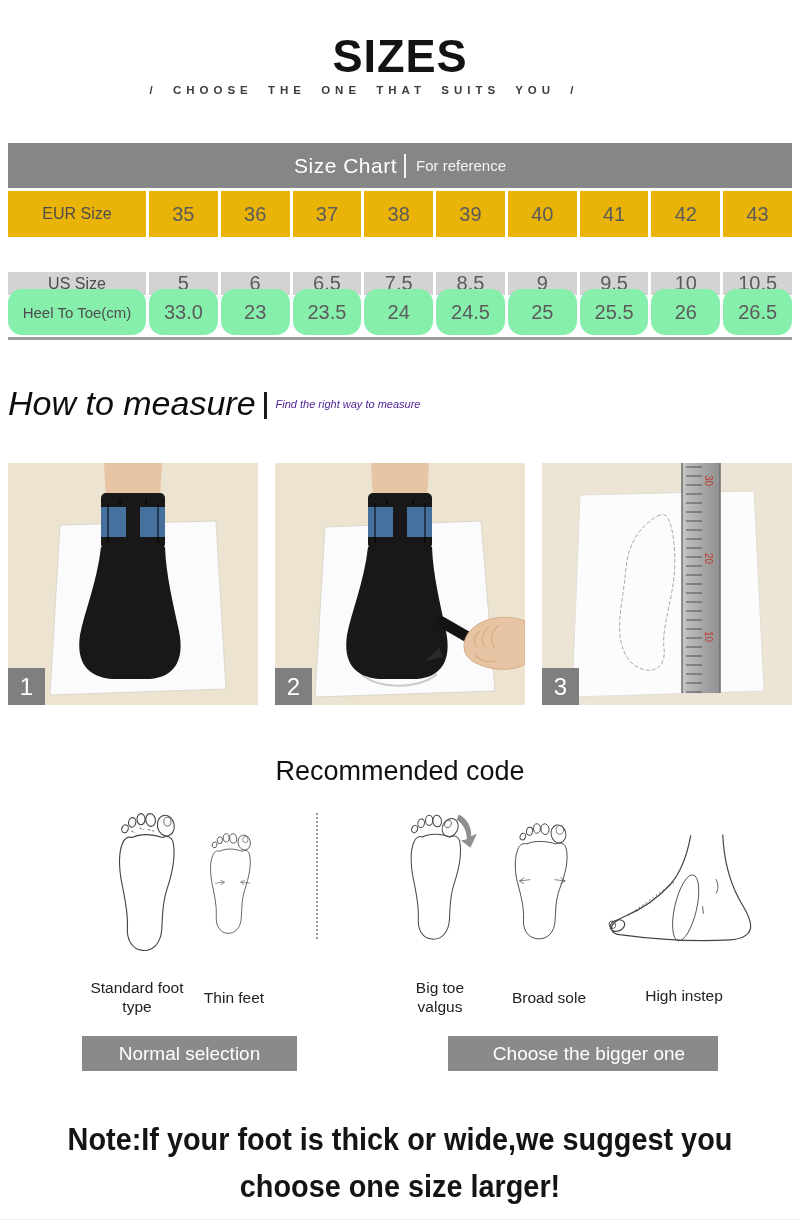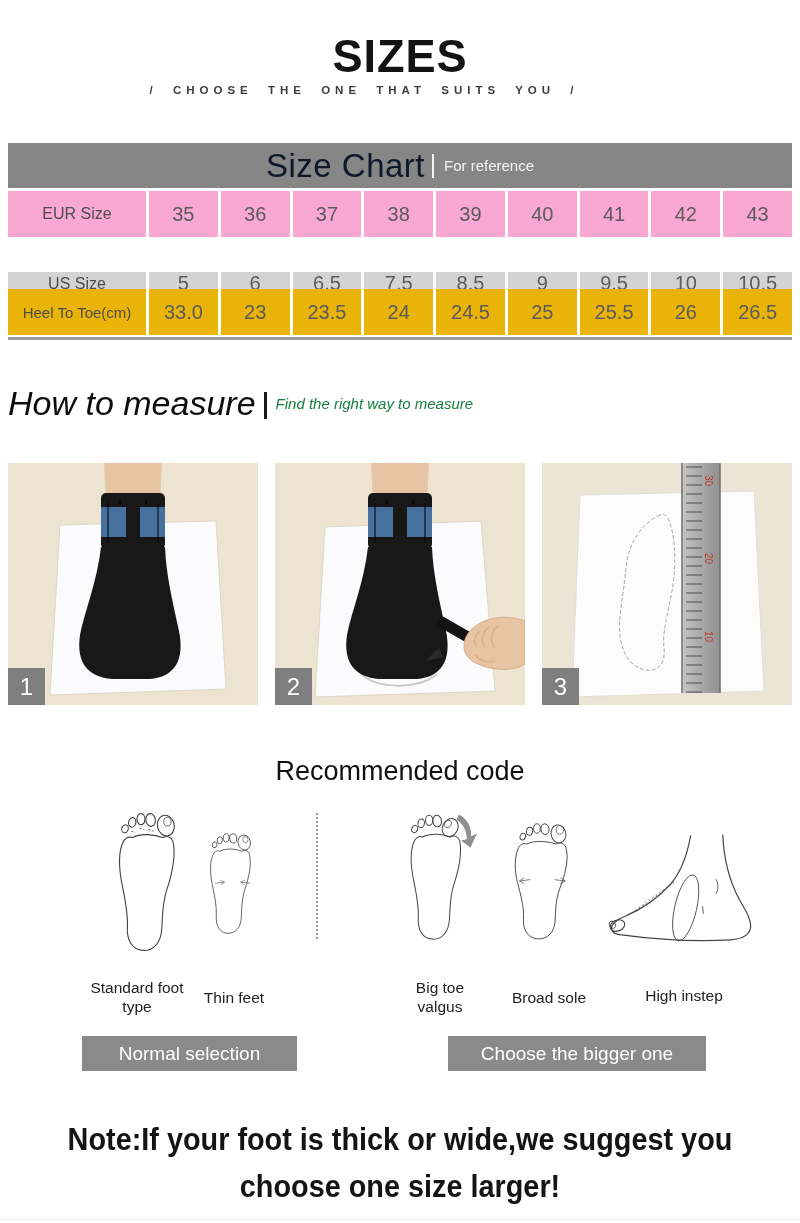--- a/index.html
+++ b/index.html
@@ -6,37 +6,37 @@
   body{width:800px;height:1223px;background:#ffffff;font-family:"Liberation Sans",sans-serif;position:relative;overflow:hidden;}
   .abs{position:absolute;}
 
   
   .page-title{top:28px;left:0;width:800px;text-align:center;font-size:47px;font-weight:bold;color:#131313;letter-spacing:1px;transform:scaleX(0.96);}
   .page-subtitle{top:84px;left:0;width:728px;text-align:center;font-size:11.5px;font-weight:600;color:#3c3c3c;letter-spacing:5px;word-spacing:7px;}
 
   
   .chart{top:143px;left:8px;width:784px;}
   .chart-head{height:45px;background:#868686;display:flex;align-items:center;justify-content:center;margin-bottom:3px;}
-  .chart-title{color:#0f172a;font-size:33px;letter-spacing:0.5px;}
+  .chart-title{color:#ffffff;font-size:21px;letter-spacing:0.5px;}
   .chart-pipe{display:inline-block;width:2px;height:24px;background:#f2f2f2;margin:0 10px 0 7px;}
   .chart-note{color:#f5f5f5;font-size:15px;}
   .chart-row{display:grid;grid-template-columns:138px repeat(9,1fr);gap:3px;height:46px;margin-bottom:3px;}
   .chart-row .c{display:flex;align-items:center;justify-content:center;font-size:20px;color:#5b5b5b;}
   .chart-row .label{font-size:16px;color:#4d4d4d;}
-  .row1 .c{background:#f9a8d4;}
+  .row1 .c{background:#eab308;}
   .row2 .c{background:#d3d3d3;margin-top:32px;}
-  .row3 .c{background:#eab308;}
+  .row3 .c{background:#86efac;border-radius:14px;}
   .row3 .label{font-size:15px;}
   .chart-bottom{height:3px;background:#9c9c9c;margin-top:-1px;}
 
   
   .htm{top:384px;left:8px;display:flex;align-items:center;font-style:italic;}
   .htm-title{font-size:34px;color:#0d0d0d;}
   .htm-pipe{display:inline-block;width:3px;height:27px;background:#1a1a1a;margin:4px 9px 0 8px;}
-  .htm-sub{font-size:15px;color:#15803d;margin-top:0;}
+  .htm-sub{font-size:11px;color:#4c1d95;margin-top:0;}
 
   
   .photo{width:250px;height:242px;top:463px;}
   .photo svg{display:block;}
   .badge{position:absolute;left:0;bottom:0;width:37px;height:37px;background:#7f7f7f;color:#ffffff;font-size:24px;display:flex;align-items:center;justify-content:center;}
 
   
   .rec-title{top:756px;left:0;width:800px;text-align:center;font-size:27px;color:#111111;}
   .foot-label{font-size:15.5px;color:#222222;text-align:center;line-height:1.25;}
   .dotted-divider{top:813px;left:316px;height:126px;width:0;border-left:2px dotted #9a9a9a;}
@@ -239,20 +239,20 @@
   <path class="thin" d="M122,88 l1,9"></path>
 </svg>
 
 <div class="abs foot-label" style="left:77px;top:978px;width:120px;">Standard foot type</div>
 <div class="abs foot-label" style="left:188px;top:988px;width:92px;">Thin feet</div>
 <div class="abs foot-label" style="left:398px;top:978px;width:84px;">Big toe valgus</div>
 <div class="abs foot-label" style="left:499px;top:988px;width:100px;">Broad sole</div>
 <div class="abs foot-label" style="left:629px;top:986px;width:110px;">High instep</div>
 
 <div class="abs action-bar" style="left:82px;width:215px;">Normal selection</div>
-<div class="abs action-bar" style="left:448px;width:258px;">Choose the bigger one</div>
+<div class="abs action-bar" style="left:448px;width:258px;padding-left:12px;">Choose the bigger one</div>
 
 <div class="abs note">
   <div>Note:If your foot is thick or wide,we suggest you</div>
   <div>choose one size larger!</div>
 </div>
 
 <div class="abs bottom-hairline"></div>
 
 </body></html>

